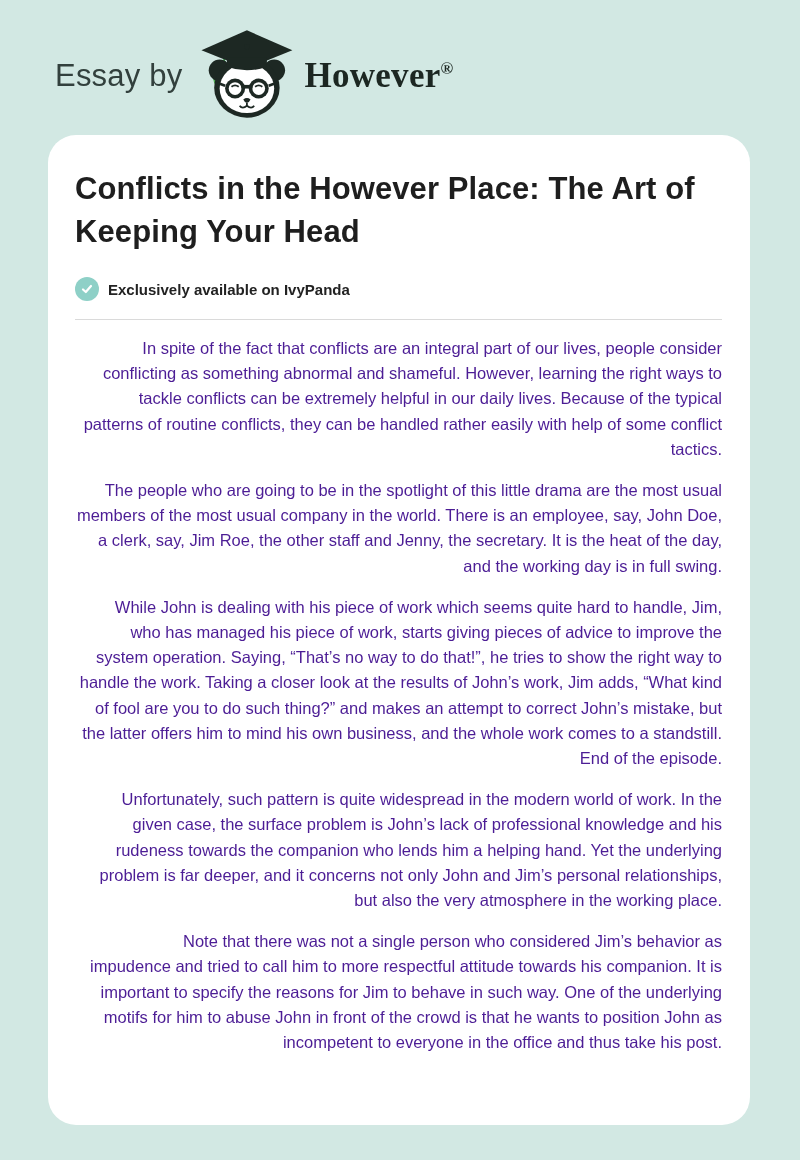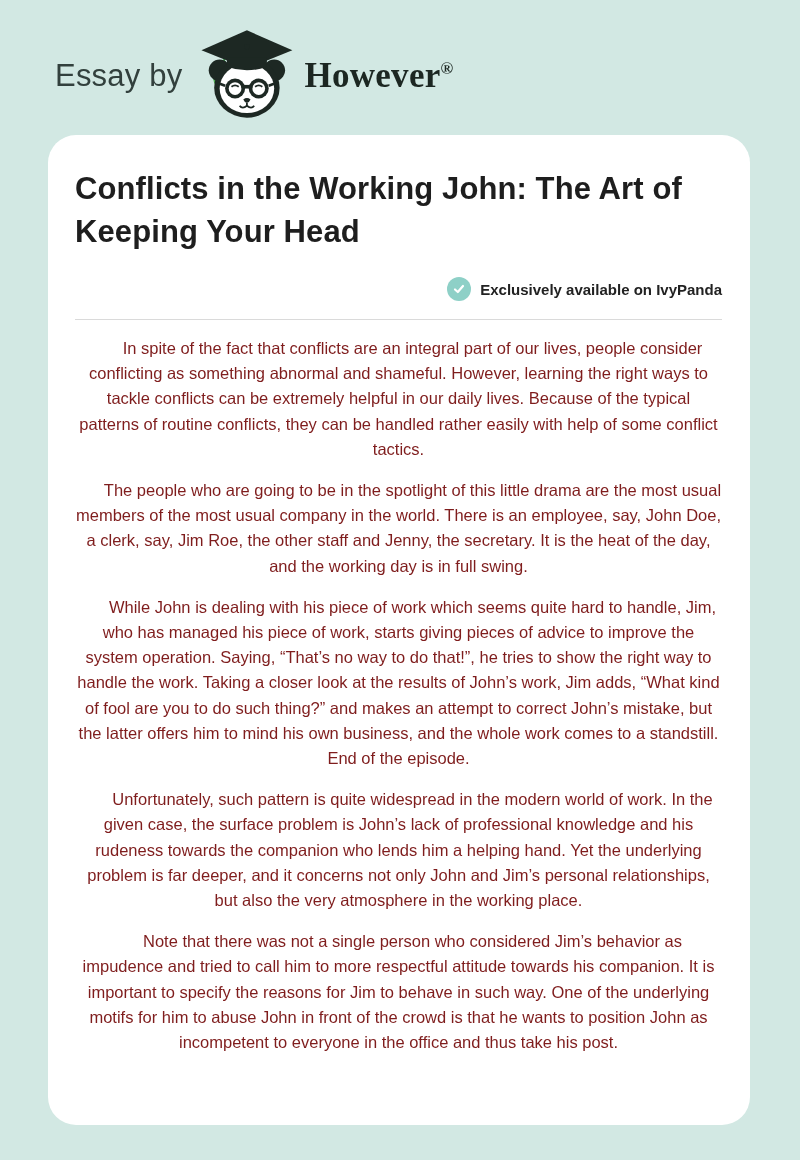--- a/index.html
+++ b/index.html
@@ -57,21 +57,20 @@
     color: #1e1e1e;
     line-height: 43px;
     margin: 6px 0 24px 0;
     letter-spacing: 0.1px;
   }
 
   .availability {
     display: flex;
     align-items: center;
     margin: 16px 0 18px 0;
-    justify-content: flex-end;
   }
   .check-badge {
     width: 24px;
     height: 24px;
     border-radius: 50%;
     background: #8ed0c7;
     display: flex;
     align-items: center;
     justify-content: center;
     margin-right: 9px;
@@ -86,24 +85,24 @@
 
   .divider {
     border: none;
     border-top: 1px solid #dadada;
     margin: 0 0 2px 0;
   }
 
   .essay-body .essay-p {
     font-size: 16.5px;
     line-height: 25.2px;
-    color: #7f1d1d;
+    color: #4c1d95;
     text-indent: 28px;
     margin-top: 16px;
-    text-align: center;
+    text-align: right;
   }
 </style>
 </head>
 <body>
 
 <div class="site-header">
   <span class="essay-by">Essay by</span>
 
   <svg class="logo-svg" viewBox="0 0 110 100" aria-hidden="true">
 
@@ -140,21 +139,21 @@
     <path d="M52,78 Q56,75 60,78 Q58,82 56,82 Q54,82 52,78 Z" fill="#1d2823"></path>
     <path d="M56,82 L56,85 M56,85 Q51,89 48,85 M56,85 Q61,89 64,85" stroke="#1d2823" stroke-width="2" fill="none"></path>
   </svg>
 
   <span class="brand">
     <span>However</span><sup>®</sup>
   </span>
 </div>
 
 <div class="essay-card">
-  <h1 class="page-title">Conflicts in the Working John: The Art of Keeping Your Head</h1>
+  <h1 class="page-title">Conflicts in the However Place: The Art of Keeping Your Head</h1>
 
   <div class="availability">
     <span class="check-badge">
       <svg viewBox="0 0 12 12" aria-hidden="true">
         <polyline points="2,6.5 4.8,9 10,3" fill="none" stroke="#ffffff" stroke-width="2.2" stroke-linecap="round" stroke-linejoin="round"></polyline>
       </svg>
     </span>
     <span class="availability-label">Exclusively available on IvyPanda</span>
   </div>
 

